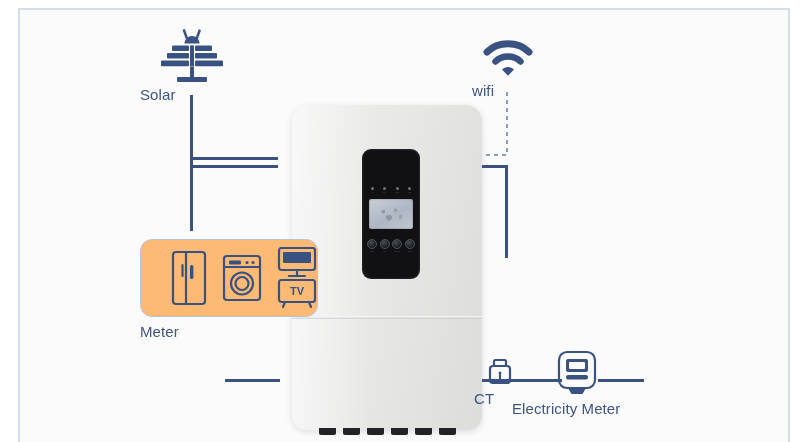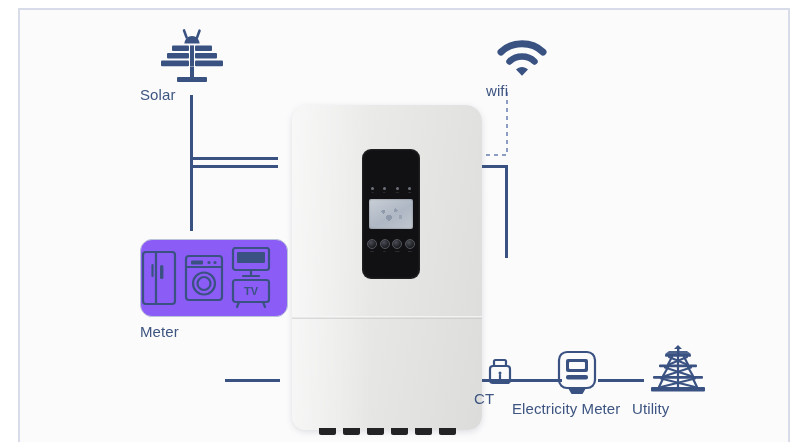--- a/index.html
+++ b/index.html
@@ -138,22 +138,22 @@
     display:block;width:17px;height:7px;
     background:#232326;border-radius:0 0 2px 2px;
   }
 
   
   #load-box{
     position:absolute;left:120px;top:229px;
     width:146px;height:76px;
     border:1.5px solid #b9c4d8;
     border-radius:12px;
-    background:#8b5cf6;
-    display:flex;align-items:center;justify-content:flex-start;gap:7px;
+    background:#fdba74;
+    display:flex;align-items:center;justify-content:space-between;gap:7px;padding-left:30px;
   }
   .stroke{fill:none;stroke:#3a5282;stroke-width:2.2;
           stroke-linecap:round;stroke-linejoin:round;}
   .fillblue{fill:#3a5282;}
 </style>
 </head>
 <body>
 
 <div id="stage">
   <div id="canvas">
@@ -252,21 +252,21 @@
           <rect x="21" y="32.6" width="28" height="5.6" rx="1"></rect>
           <rect x="55" y="32.6" width="28" height="5.6" rx="1"></rect>
           <rect x="50" y="17.4" width="4" height="20.8"></rect>
           <rect x="50" y="38.5" width="4" height="11"></rect>
           <rect x="37" y="49" width="30" height="5" rx="1"></rect>
         </g>
       </svg>
       <div class="label">Solar</div>
     </div>
 
-    <div class="node" style="left:466px;top:20px;width:72px;">
+    <div class="node" style="left:452px;top:20px;width:72px;">
       <svg class="icon" width="72" height="52" viewBox="0 0 72 52">
         <g fill="none" stroke="#3a5282" stroke-linecap="round">
           <path d="M15 22c11-11 31-11 42 0" stroke-width="7"></path>
           <path d="M23.5 31.5c6.6-6.6 18.4-6.6 25 0" stroke-width="6.5"></path>
         </g>
         <path class="fillblue" d="M30 39.5c3.4-3.4 8.6-3.4 12 0L36 45.8z"></path>
       </svg>
       <div class="label">wifi</div>
     </div>
 
@@ -322,38 +322,15 @@
       <svg class="icon" width="130" height="50" viewBox="0 0 130 50">
         <rect class="stroke" x="47" y="2" width="36" height="36" rx="8" stroke-width="2.8"></rect>
         <rect class="fillblue" x="54" y="9" width="22" height="13" rx="2"></rect>
         <rect x="57" y="12" width="16" height="7" rx="1" fill="#fbfbfc"></rect>
         <rect class="fillblue" x="54" y="25" width="22" height="4.5" rx="2"></rect>
         <path class="fillblue" d="M56 38 h18 l-3.5 6 h-11 z"></path>
       </svg>
       <div class="label">Electricity Meter</div>
     </div>
 
-    <div class="node" style="left:612px;top:334px;width:92px;">
-      <svg class="icon" width="92" height="56" viewBox="0 0 92 56">
-        <g class="fillblue">
-          <path d="M46 1 l4 4 h-8 z"></path>
-          <rect x="45" y="4" width="2.4" height="6"></rect>
-          <rect x="33" y="10" width="26" height="2.8" rx="1"></rect>
-          <path d="M33 10 l4-3 h18 l4 3 z" opacity=".9"></path>
-          <rect x="27" y="20.5" width="38" height="2.8" rx="1"></rect>
-          <rect x="21" y="32" width="50" height="2.8" rx="1"></rect>
-          <rect x="19" y="43" width="54" height="4.4" rx="1"></rect>
-        </g>
-        <g class="stroke" stroke-width="2">
-          <path d="M40 12.8 L36 20.5 M52 12.8 L56 20.5"></path>
-          <path d="M36 23.3 L31 32 M56 23.3 L61 32"></path>
-          <path d="M31 34.8 L27 43 M61 34.8 L65 43"></path>
-          <path d="M37 13 L55 20.5 M55 13 L37 20.5"></path>
-          <path d="M33 23.5 L59 32 M59 23.5 L33 32"></path>
-          <path d="M29 34.5 L63 43 M63 34.5 L29 43"></path>
-          <path d="M46 10 L46 43"></path>
-        </g>
-      </svg>
-      <div class="label">Utility</div>
-    </div>
 
   </div>
 </div>
 
 </body></html>

